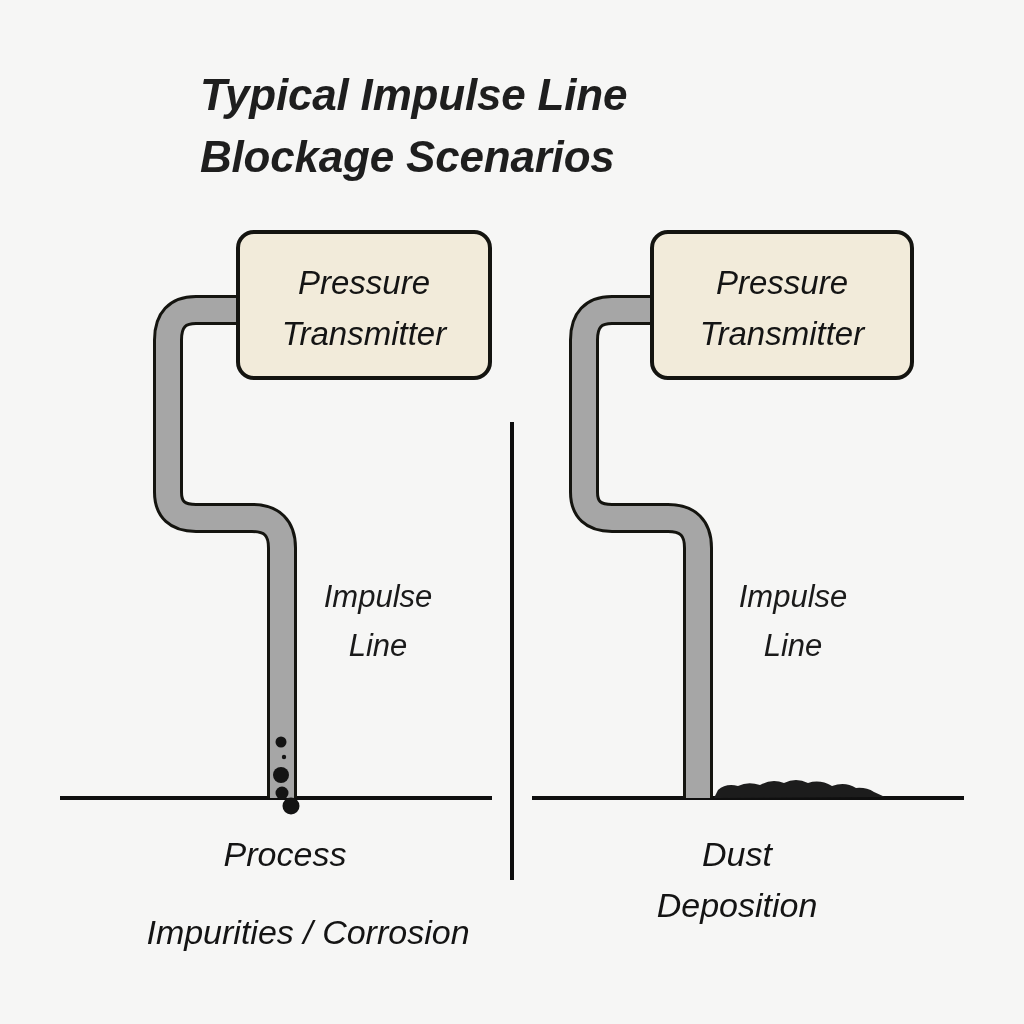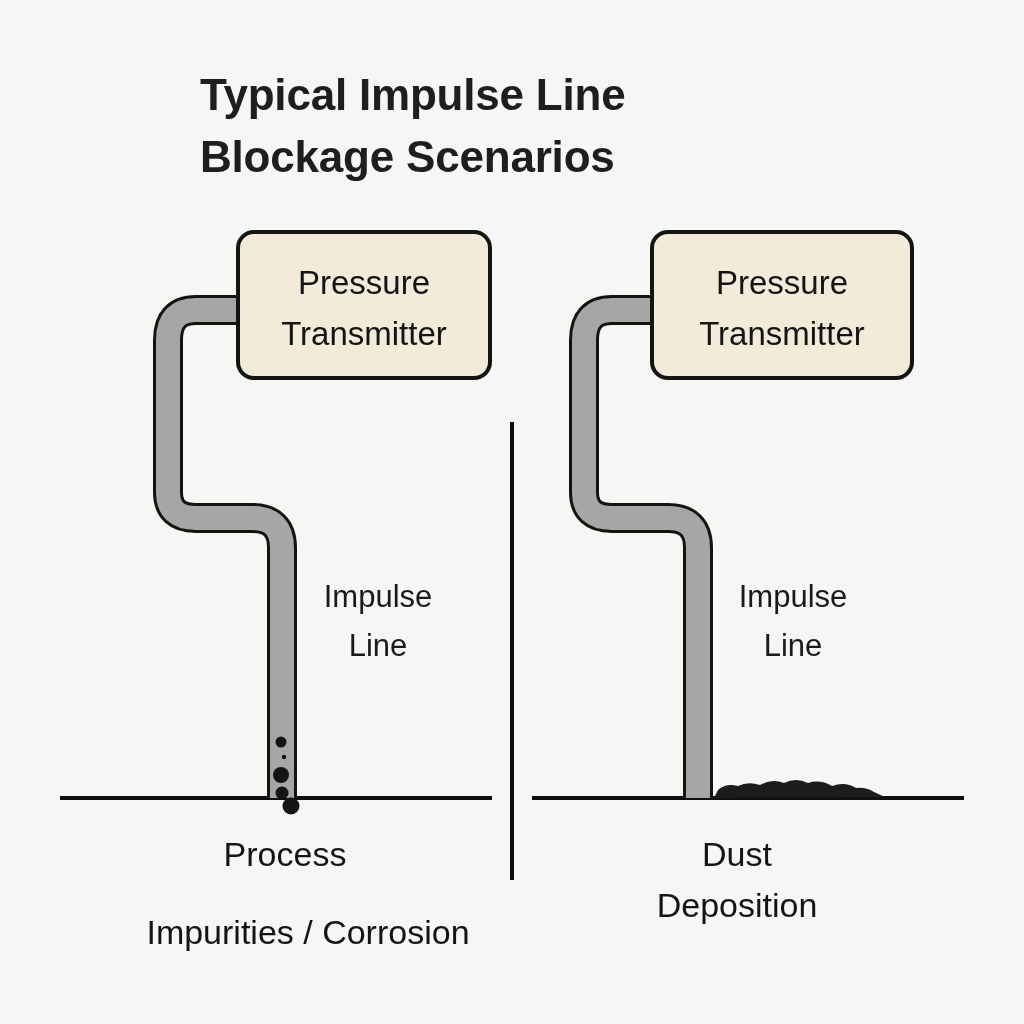--- a/index.html
+++ b/index.html
@@ -12,20 +12,21 @@
     width: 1024px;
     height: 1024px;
     overflow: hidden;
     font-family: "Liberation Sans", sans-serif;
   }
   #diagram-root {
     position: relative;
     width: 1024px;
     height: 771px;
     background: #fde047;
+    font-style: italic;
   }
   svg.canvas {
     position: absolute;
     top: 0;
     left: 0;
     width: 1024px;
     height: 1024px;
     display: block;
   }
   .title-text {

